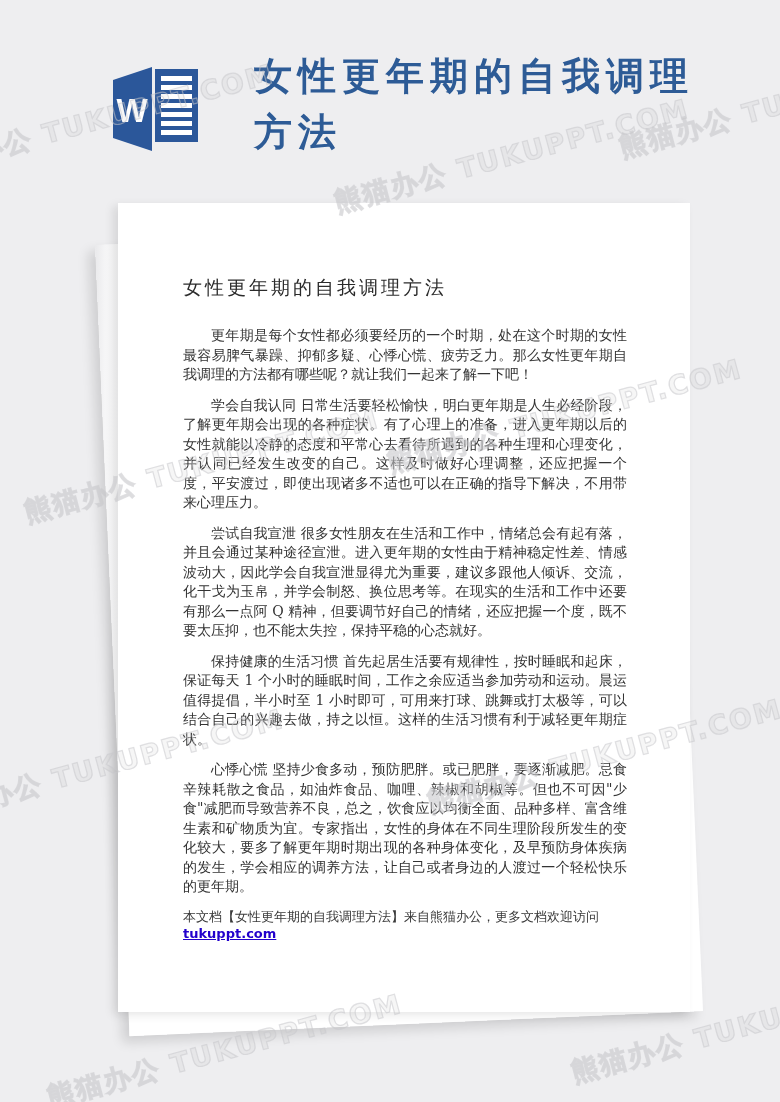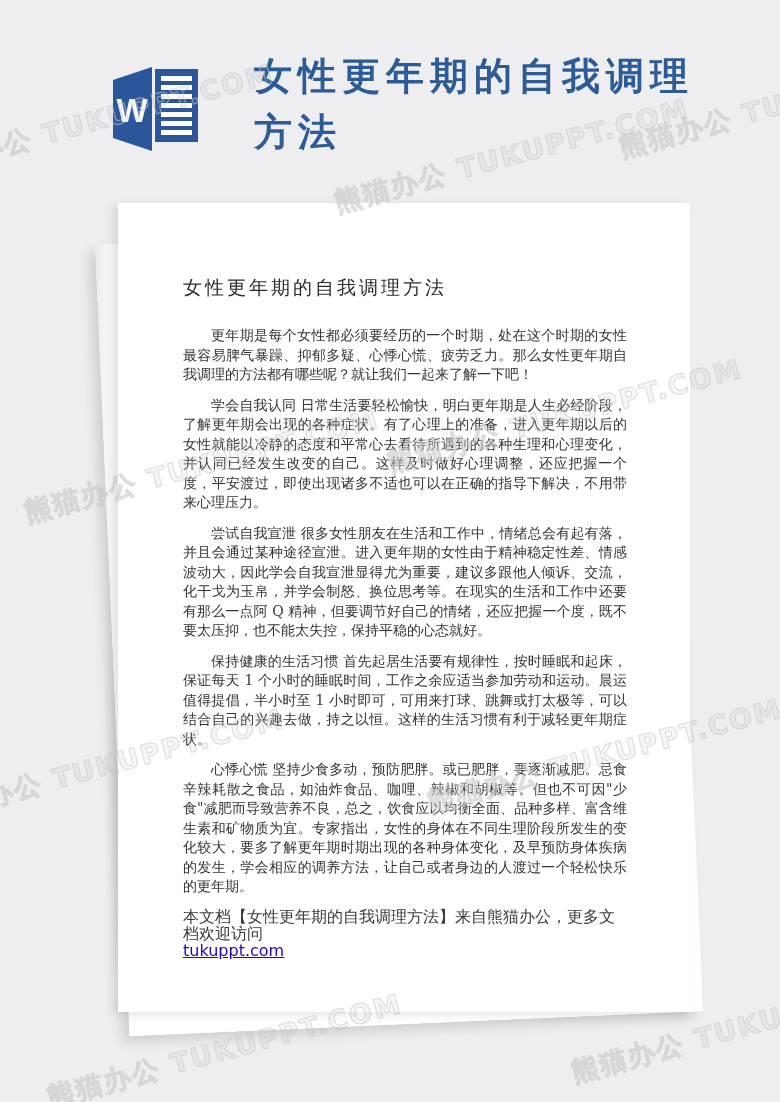--- a/index.html
+++ b/index.html
@@ -44,25 +44,26 @@
   }
   .doc-body p{
     margin:0 0 11px 0;
     font-size:14px;line-height:19.5px;
     color:#333333;
     text-align:justify;
     text-indent:2em;
   }
   .doc-footer{
     margin-top:0;
-    font-size:16px;line-height:17px;color:#3a3a3a;
+    font-size:13px;line-height:17px;color:#3a3a3a;
   }
   .doc-footer a{
     color:#2200cc;text-decoration:underline;cursor:pointer;
     font-family:"DejaVu Sans","Liberation Sans",sans-serif;
+    font-weight:bold;
   }
 
   
   .watermarks{position:absolute;inset:0;pointer-events:none;z-index:20;}
   .wm{
     position:absolute;
     white-space:nowrap;
     font-family:"DejaVu Sans","Liberation Sans",sans-serif;
     font-weight:bold;font-size:27px;letter-spacing:2px;
     color:rgba(165,165,170,0.10);

